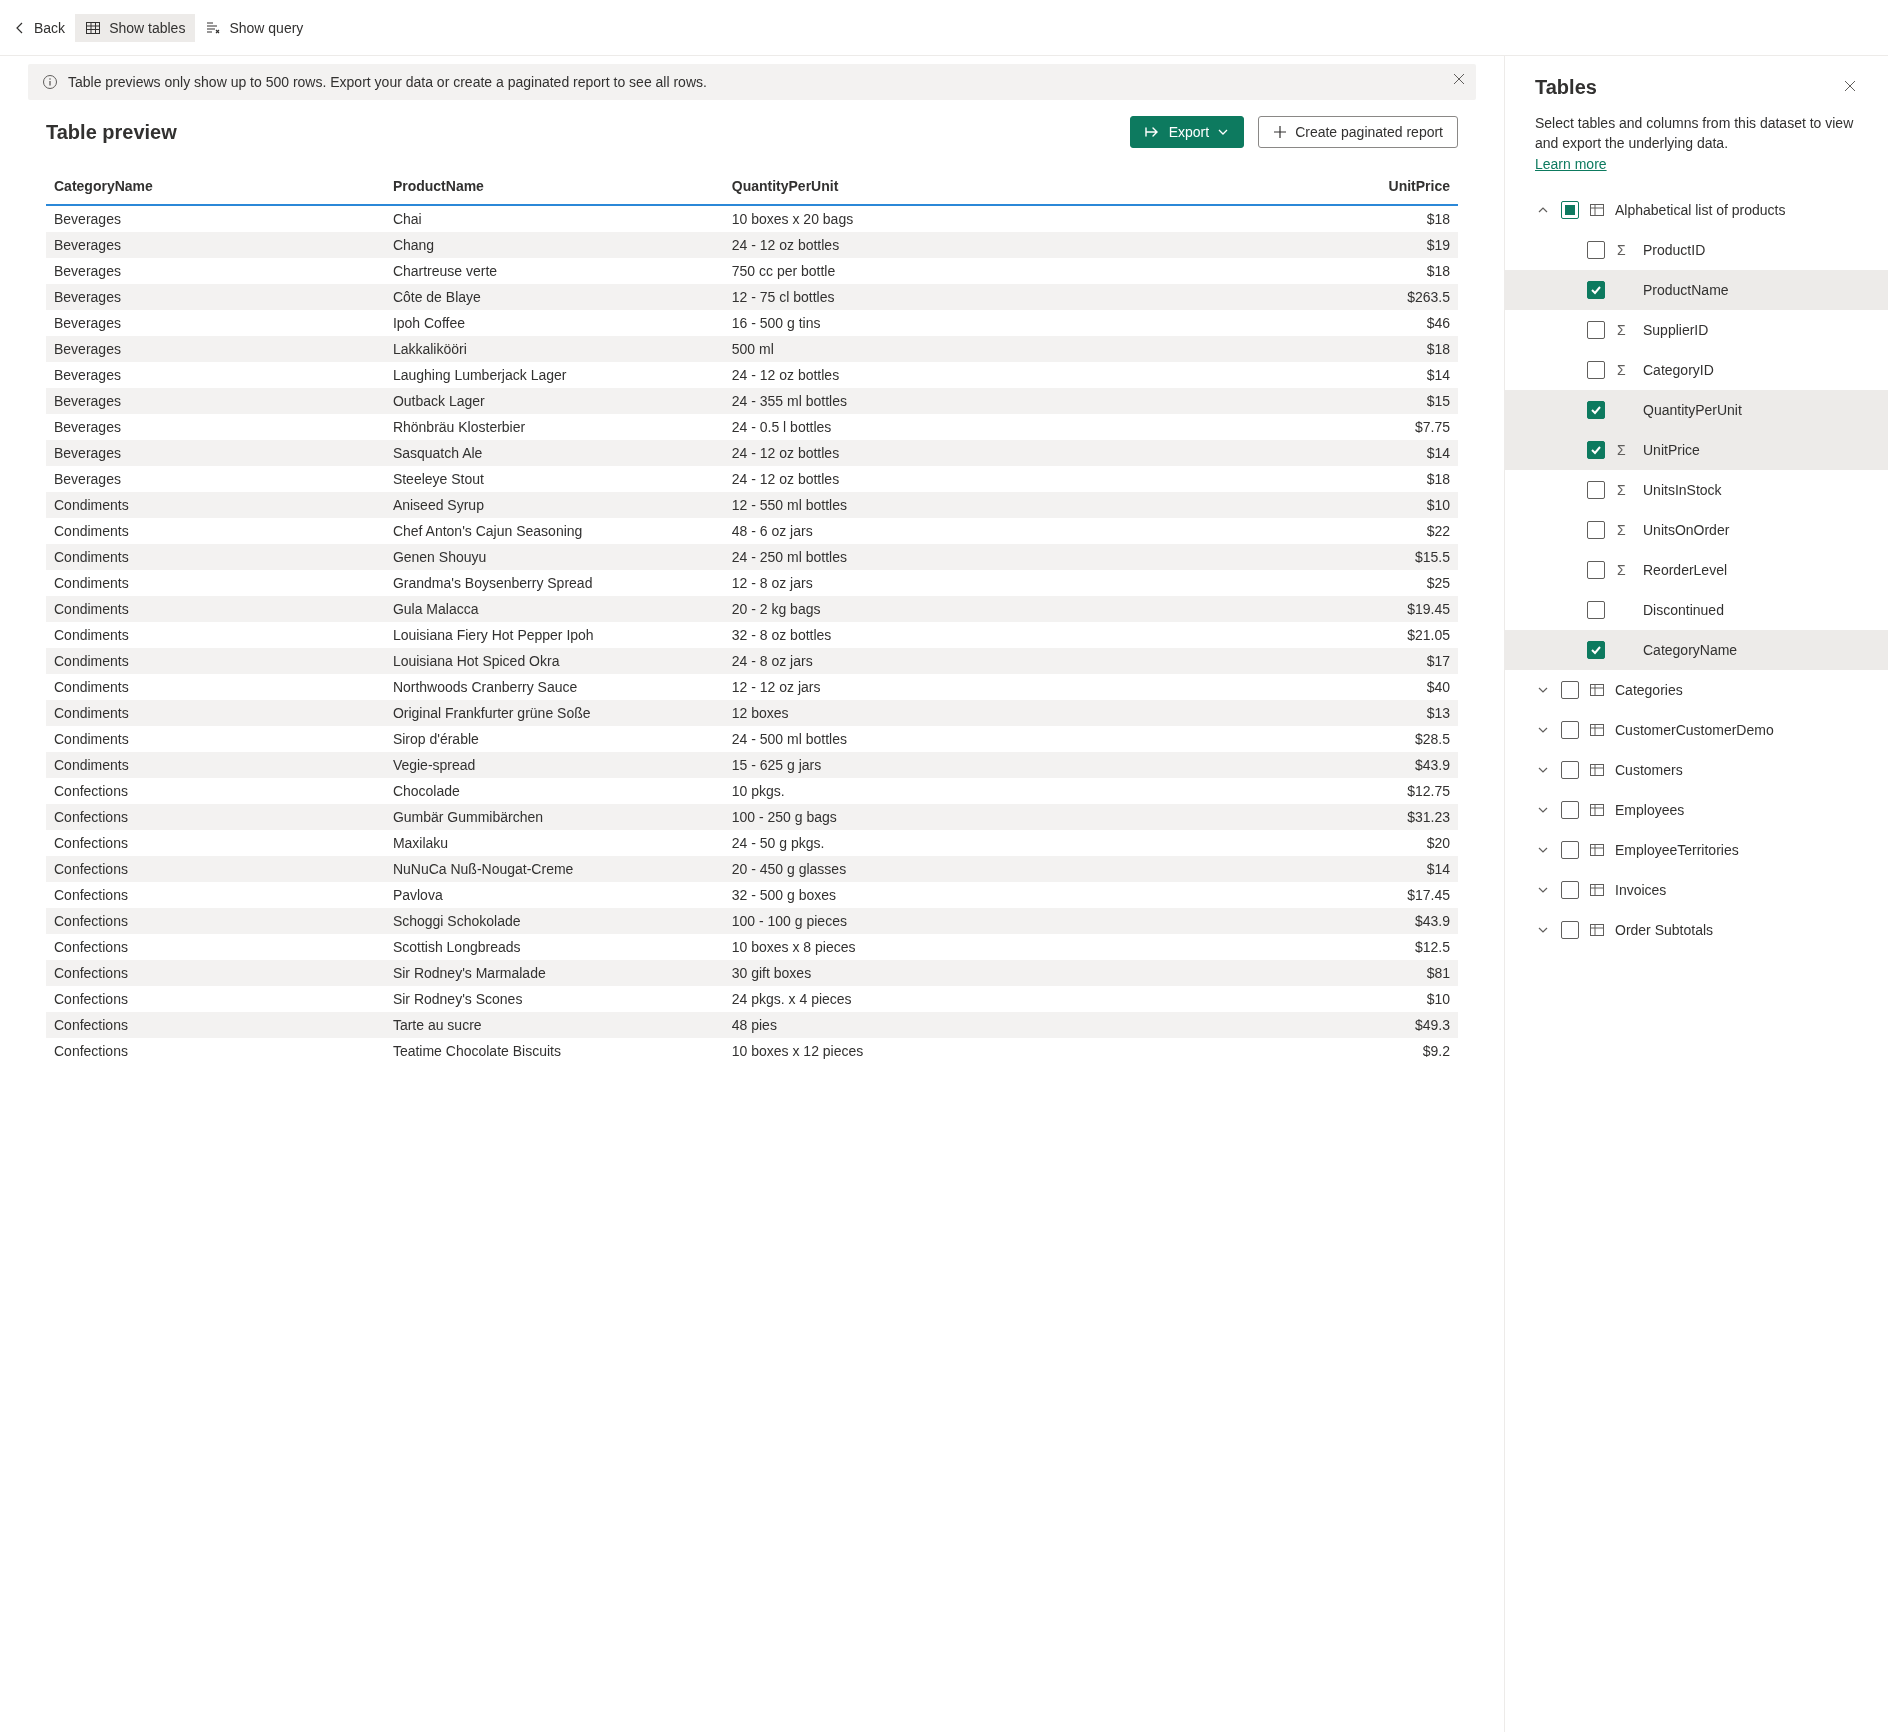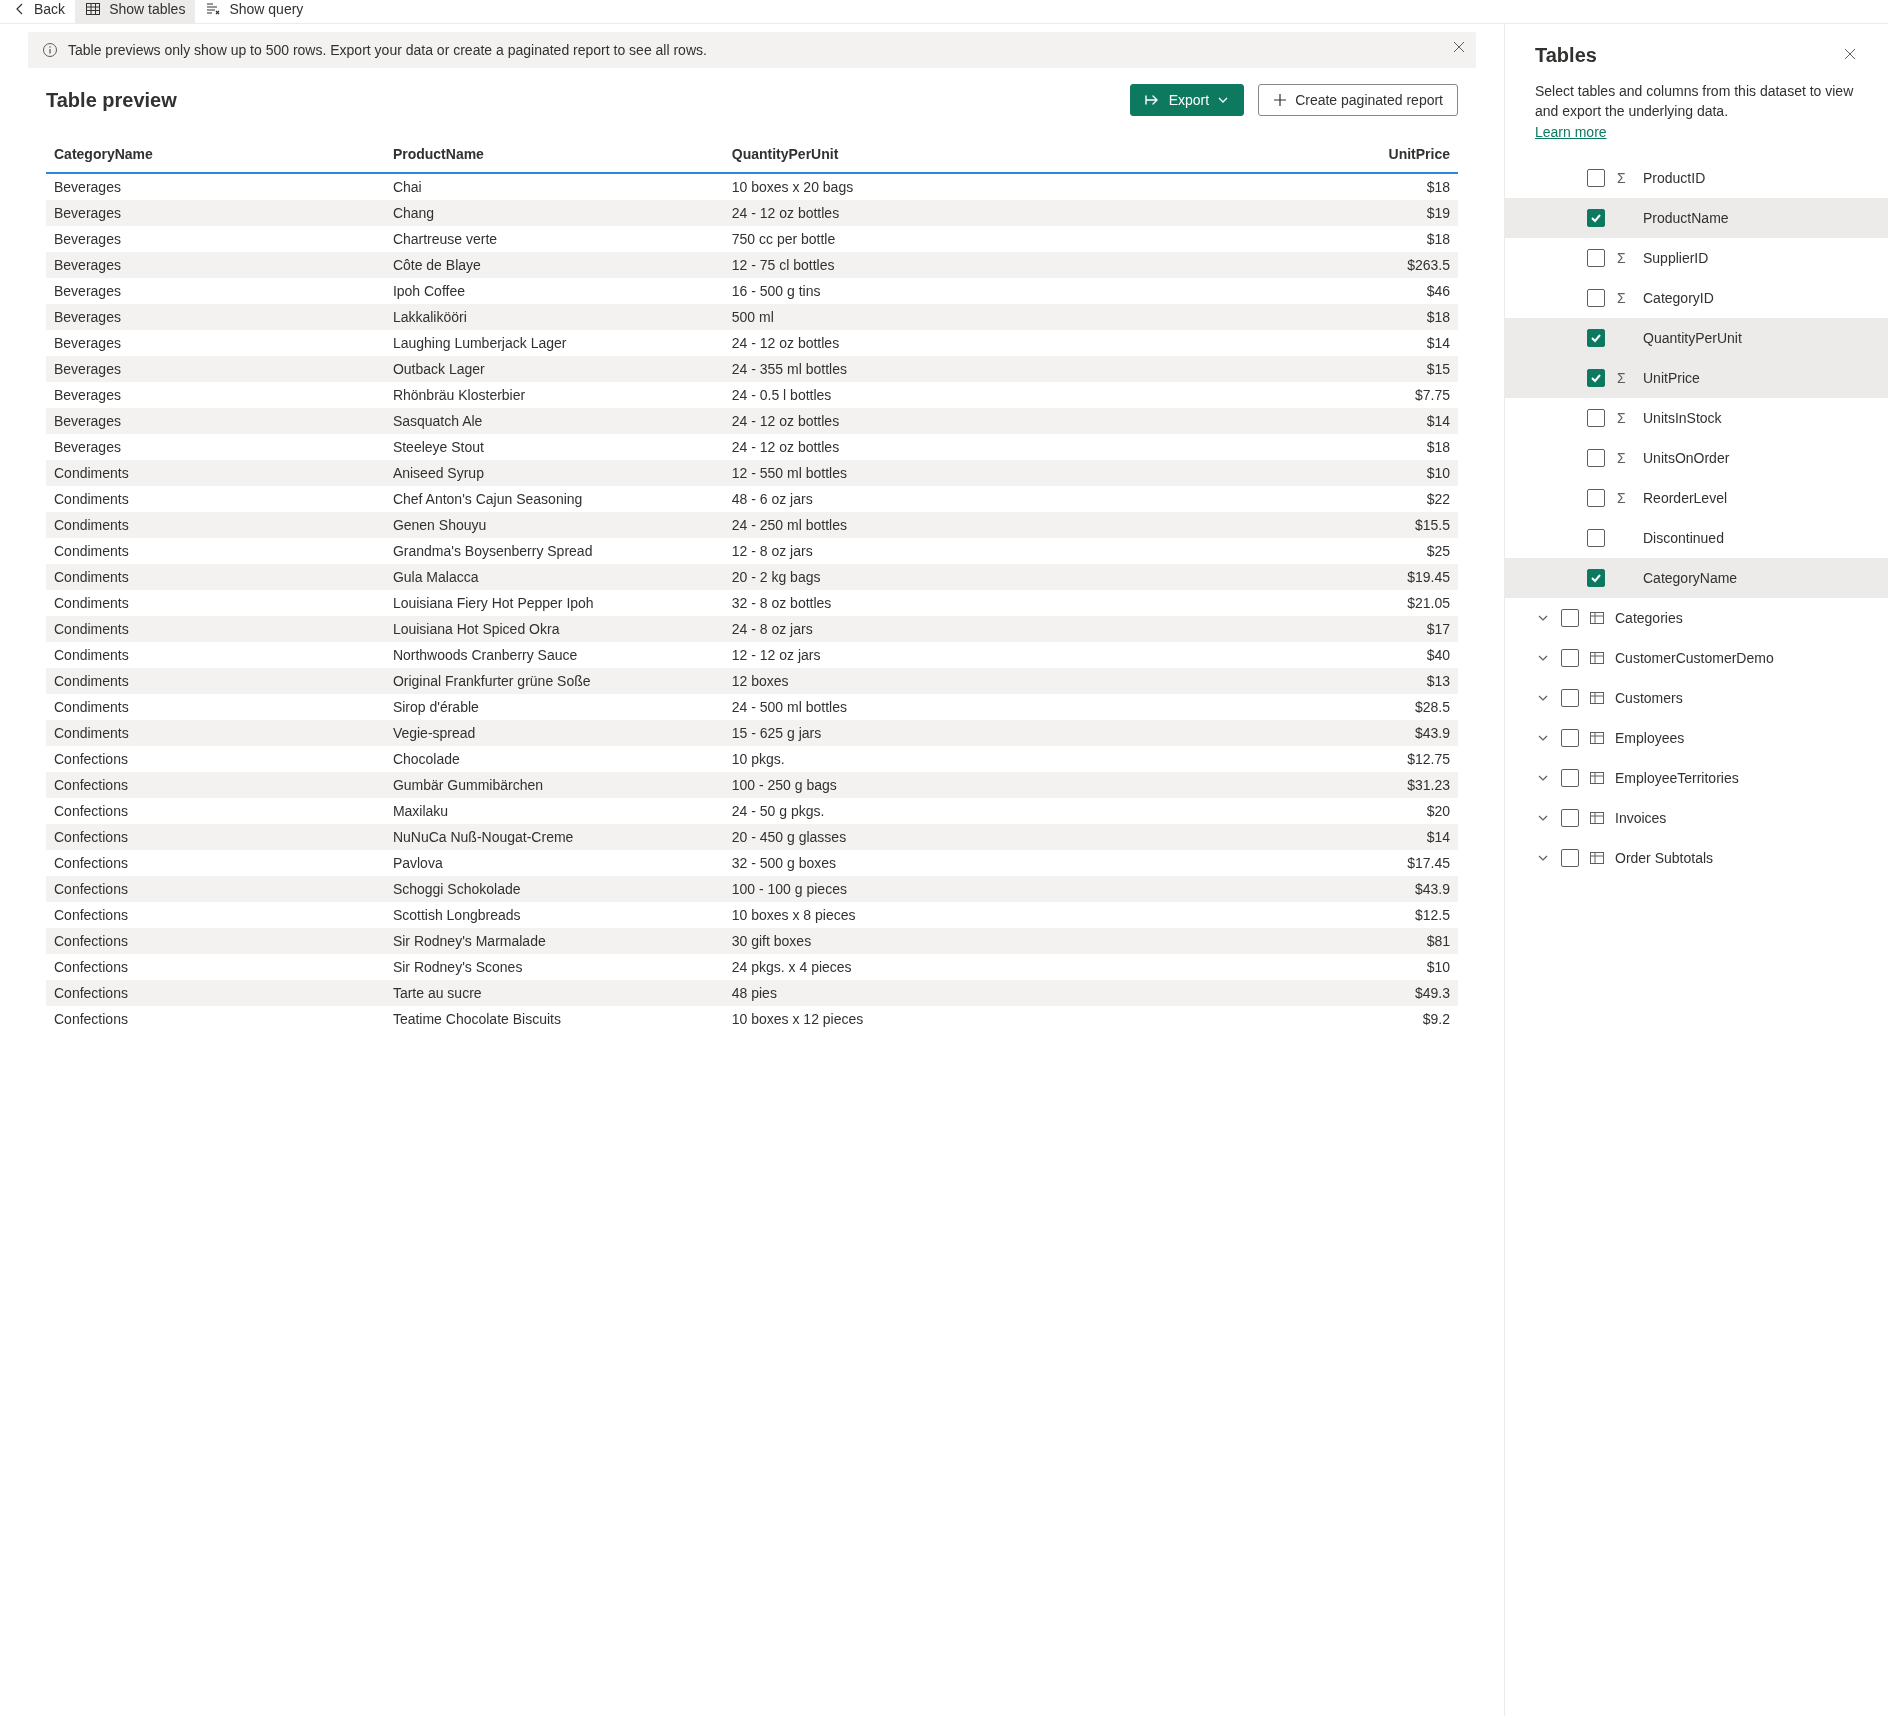--- a/index.html
+++ b/index.html
@@ -1,18 +1,18 @@
 <!DOCTYPE html>
 <html><head>
 <meta charset="utf-8">
 <style>
   * { box-sizing: border-box; margin: 0; padding: 0; }
   body { font-family: "Segoe UI", -apple-system, sans-serif; font-size: 14px; color: #323130; background: #fff; }
   
-  .toolbar { display: flex; align-items: flex-end; height: 24px; padding: 0 4px; border-bottom: 1px solid #edebe9; }
+  .toolbar { display: flex; align-items: center; height: 56px; padding: 0 4px; border-bottom: 1px solid #edebe9; }
   .toolbar-btn { display: inline-flex; align-items: center; gap: 8px; padding: 6px 10px; background: transparent; border: none; cursor: pointer; font-size: 14px; color: #323130; font-family: inherit; }
   .toolbar-btn.active { background: #edebe9; }
   
   .info-bar { display: flex; align-items: center; gap: 10px; padding: 10px 14px; background: #f3f2f1; margin: 4px 28px 0 28px; border-radius: 2px; position: relative; }
   .info-bar .close { position: absolute; right: 10px; top: 8px; cursor: pointer; }
   
   .main-layout { display: flex; height: calc(100vh - 40px); }
   .left-panel { flex: 1; display: flex; flex-direction: column; overflow: hidden; padding-top: 4px; }
   .right-panel { width: 384px; border-left: 1px solid #edebe9; display: flex; flex-direction: column; overflow: hidden; }
   
@@ -339,20 +339,36 @@
         <svg width="16" height="16" viewBox="0 0 16 16">
             <path d="M3 3l10 10M13 3L3 13" stroke="#605e5c" stroke-width="1"></path>
           </svg>
       </span>
     </div>
     <div class="tables-desc">
       <span>Select tables and columns from this dataset to view and export the underlying data.</span><br>
       <a class="learn-more">Learn more</a>
     </div>
     <div class="tree" id="tree">
+        <div class="tree-row">
+          <span class="chev">
+            <svg width="12" height="12" viewBox="0 0 12 12">
+              <path d="M2 8l4-4 4 4" stroke="#605e5c" stroke-width="1.2" fill="none"></path>
+            </svg>
+          </span>
+          <span class="chk indeterminate"></span>
+          <span class="ticon">
+            <svg width="16" height="16" viewBox="0 0 16 16">
+              <rect x="1.5" y="2.5" width="13" height="11" stroke="#605e5c" fill="none"></rect>
+              <line x1="1.5" y1="6" x2="14.5" y2="6" stroke="#605e5c"></line>
+              <line x1="6" y1="2.5" x2="6" y2="13.5" stroke="#605e5c"></line>
+            </svg>
+          </span>
+          <span class="lbl">Alphabetical list of products</span>
+        </div>
         <div class="tree-row child">
           <span class="chk "></span>
           <span class="sigma">Σ</span>
           <span class="lbl">ProductID</span>
         </div>
         <div class="tree-row child selected">
           <span class="chk checked">
             <svg width="12" height="12" viewBox="0 0 12 12">
               <path d="M2 6l3 3 5-6" stroke="#fff" stroke-width="2" fill="none"></path>
             </svg>

